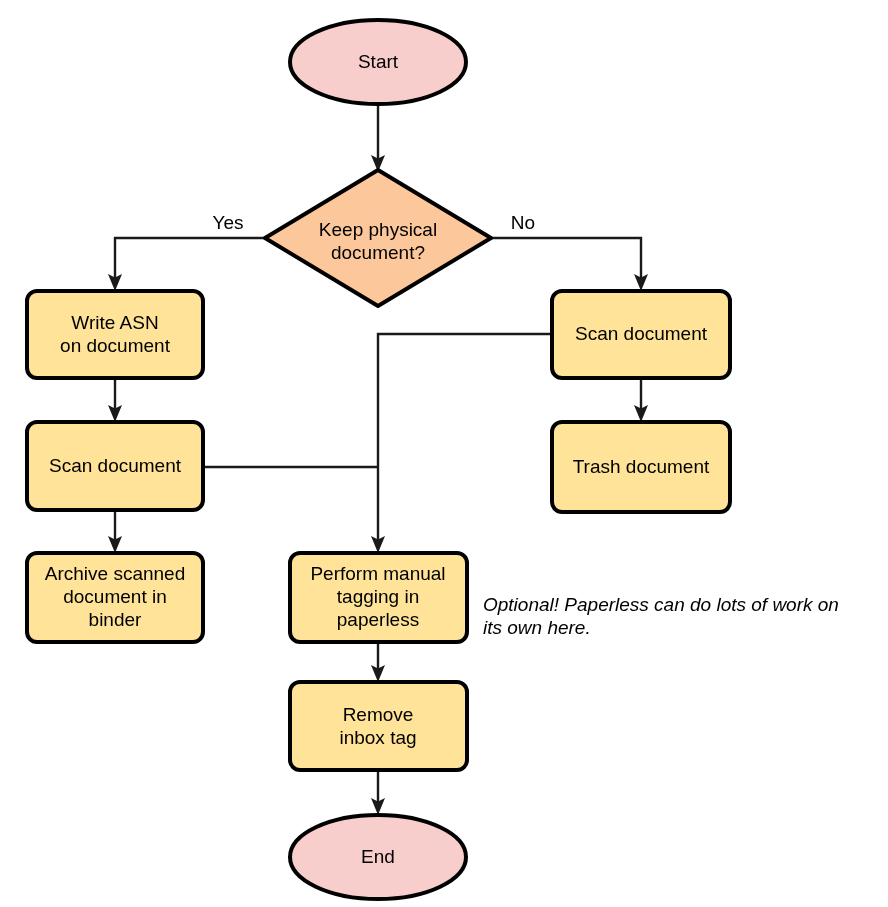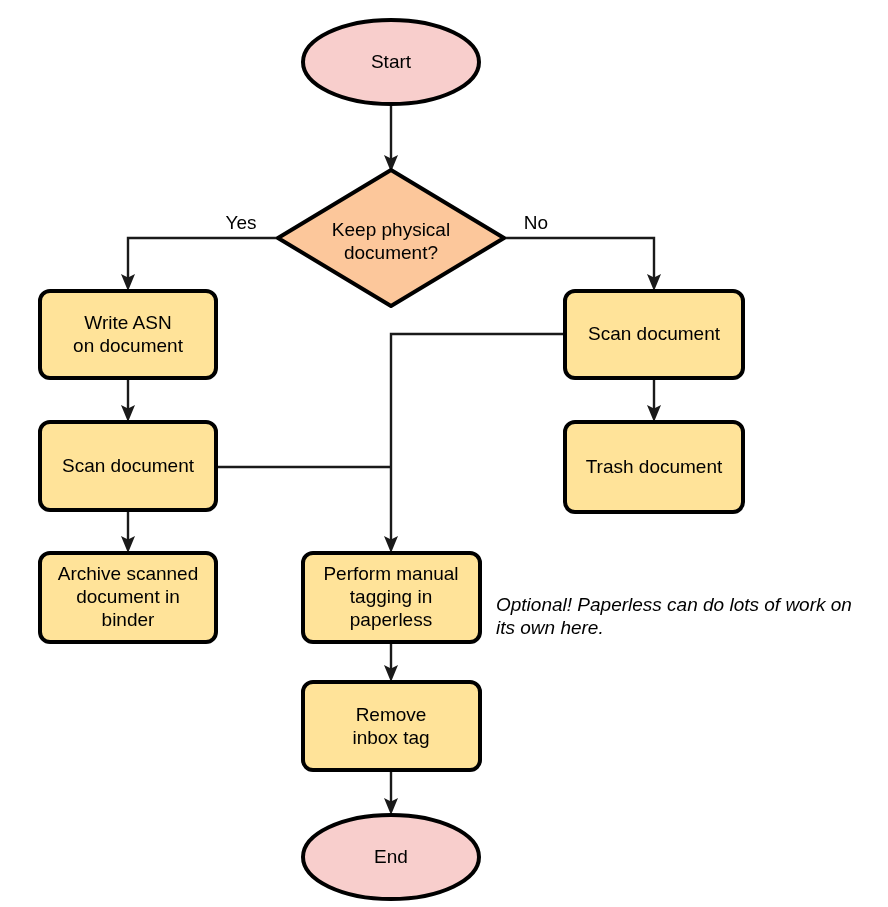--- a/index.html
+++ b/index.html
@@ -10,21 +10,20 @@
   body {
     width: 888px;
     height: 907px;
     font-family: "Liberation Sans", sans-serif;
     overflow: hidden;
   }
   #flowchart-root {
     position: relative;
     width: 708px;
     height: 907px;
-    margin-left: 13px;
   }
   svg.flow {
     display: block;
     width: 888px;
     height: 907px;
   }
   .node-shape {
     stroke: #000000;
     stroke-width: 4;
     stroke-linejoin: round;

